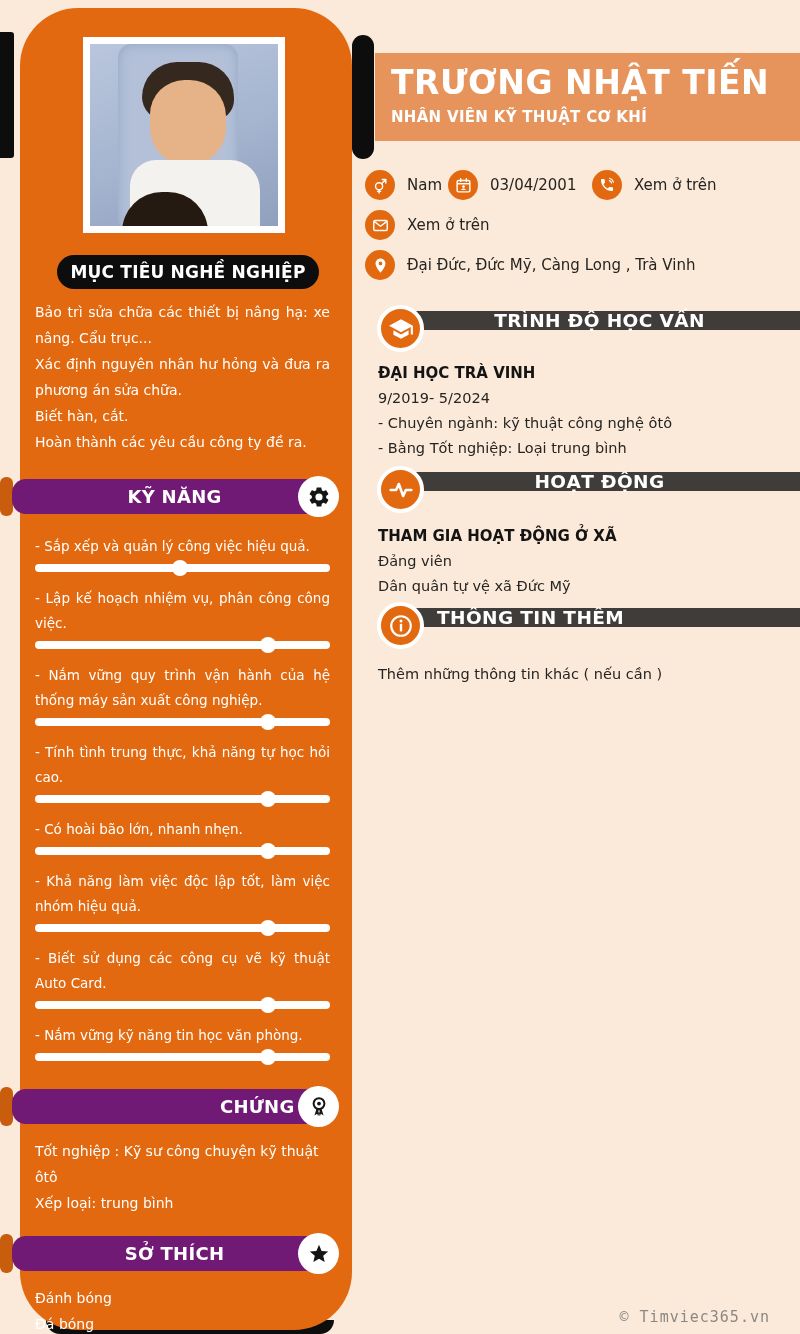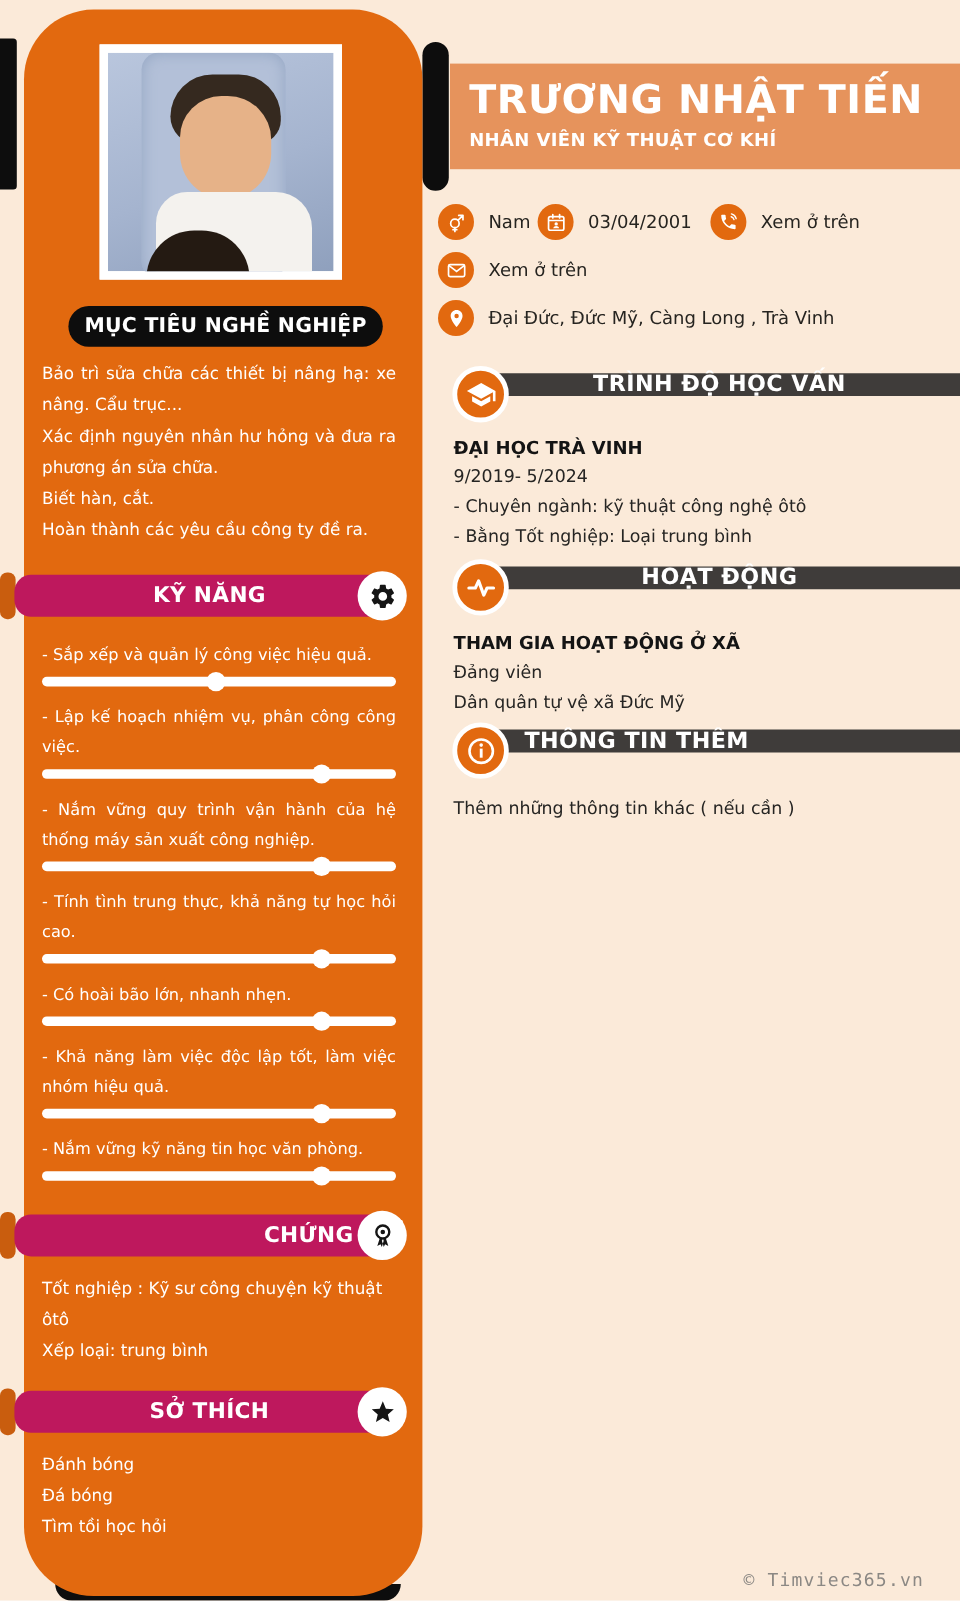--- a/index.html
+++ b/index.html
@@ -17,21 +17,21 @@
   .photo-inner{position:absolute;inset:0;background:linear-gradient(160deg,#b9c6dd 0%,#a5b4cf 55%,#8fa0bd 100%);}
   .ph-seat{position:absolute;left:28px;top:0;width:120px;height:188px;background:#b3c0d8;border-radius:14px;box-shadow:inset 0 0 12px #93a5c2;}
   .ph-hair{position:absolute;left:52px;top:18px;width:92px;height:58px;background:#35291f;border-radius:46px 46px 26px 30px;}
   .ph-face{position:absolute;left:60px;top:36px;width:76px;height:86px;background:#e6b288;border-radius:40px 42px 44px 44px;}
   .ph-shirt{position:absolute;left:40px;top:116px;width:130px;height:72px;background:#f4f2ee;border-radius:26px 30px 0 0;}
   .ph-head2{position:absolute;left:32px;top:148px;width:86px;height:40px;background:#241a12;border-radius:40px 40px 0 0;}
   .obj-pill{width:262px;height:34px;margin:22px 0 0 22px;background:#0d0d0d;border-radius:22px;
             display:flex;align-items:center;justify-content:center;font-weight:bold;font-size:17px;letter-spacing:.2px;}
   .obj-text{margin-top:10px;font-size:14px;line-height:26px;text-align:justify;}
   .obj-text p{margin:0;}
-  .sbar{position:relative;margin-left:-23px;width:325px;height:35px;background:#be185d;
+  .sbar{position:relative;margin-left:-23px;width:325px;height:35px;background:#701a75;
         border-radius:16px 20px 20px 16px;display:flex;align-items:center;justify-content:center;}
   .sbar .sbar-title{font-weight:bold;font-size:18px;letter-spacing:.3px;color:#fff;}
   .sbar .side-tab{position:absolute;left:-12px;top:-2px;width:13px;height:39px;background:#c95d0e;border-radius:6px;z-index:-1;}
   .sbar .circ{position:absolute;right:-2px;top:-3px;width:41px;height:41px;background:#fff;border-radius:50%;
               display:flex;align-items:center;justify-content:center;}
   .skills-bar{margin-top:24px;}
   .skills{margin-top:20px;}
   .skill{margin-bottom:10px;}
   .skill-label{font-size:13.5px;line-height:25px;text-align:justify;}
   .slider{position:relative;height:16px;margin-top:1px;}
@@ -154,20 +154,27 @@
         </div>
 
         <div class="skill">
           <div class="skill-label">- Khả năng làm việc độc lập tốt, làm việc nhóm hiệu quả.</div>
           <div class="slider">
             <div class="track"></div>
             <div class="knob" style="left: calc(79% - 8px);"></div>
           </div>
         </div>
 
+        <div class="skill">
+          <div class="skill-label">- Biết sử dụng các công cụ vẽ kỹ thuật Auto Card.</div>
+          <div class="slider">
+            <div class="track"></div>
+            <div class="knob" style="left: calc(79% - 8px);"></div>
+          </div>
+        </div>
 
         <div class="skill">
           <div class="skill-label">- Nắm vững kỹ năng tin học văn phòng.</div>
           <div class="slider">
             <div class="track"></div>
             <div class="knob" style="left: calc(79% - 8px);"></div>
           </div>
         </div>
       </div>
 

